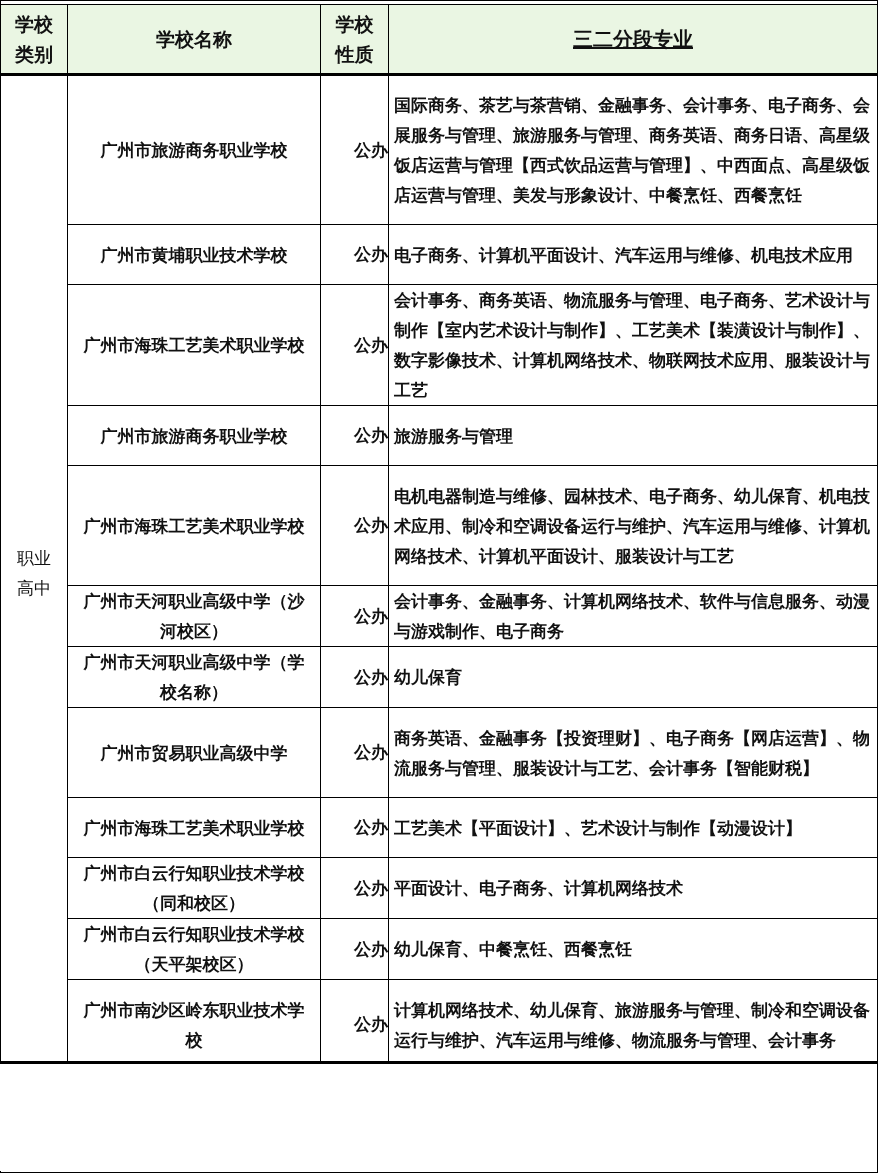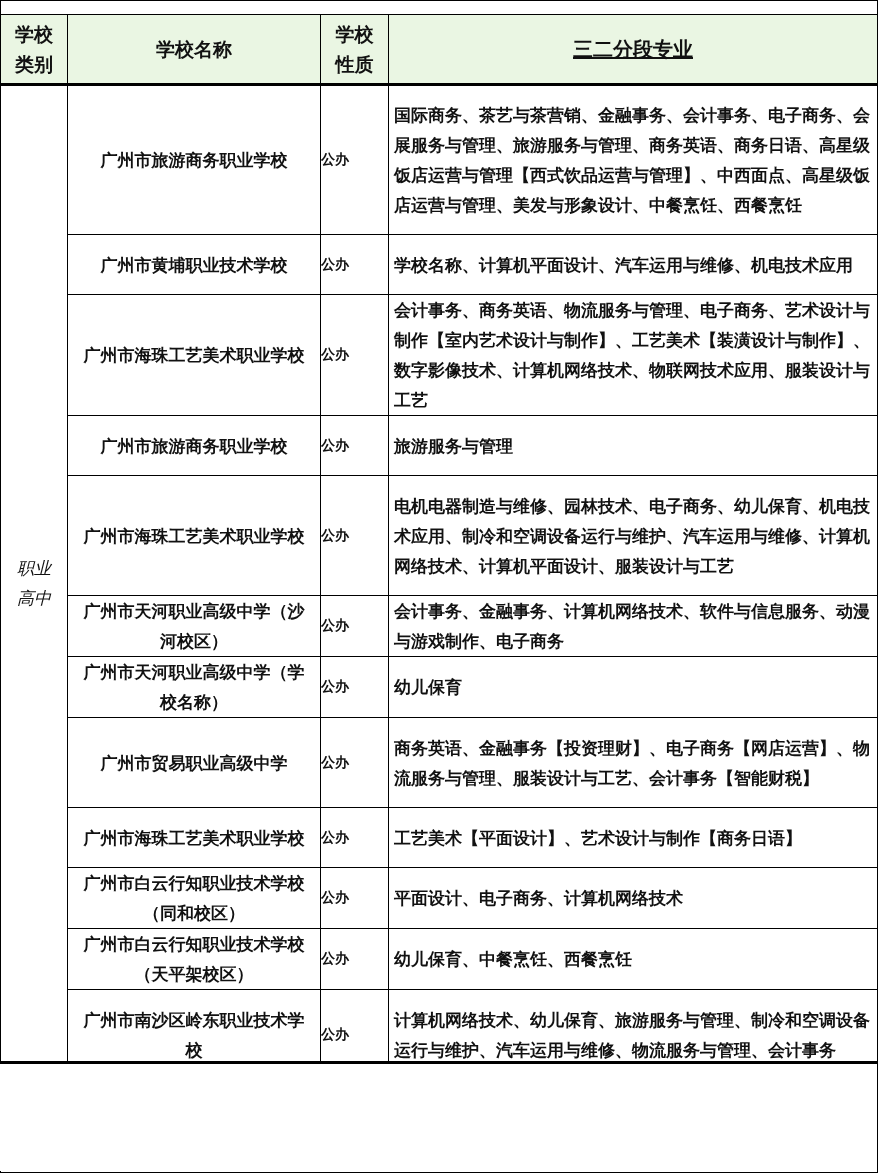--- a/index.html
+++ b/index.html
@@ -25,21 +25,21 @@
     border-right-width: 2px;
     border-bottom-width: 2px;
     box-sizing: content-box;
   }
   table {
     border-collapse: collapse;
     table-layout: fixed;
     width: 877px;
     position: absolute;
     left: 0;
-    top: 14px;
+    top: 4px;
   }
   col.c-type { width: 67px; }
   col.c-name { width: 253px; }
   col.c-nature { width: 68px; }
   col.c-major { width: 489px; }
 
   th, td {
     border: 1px solid #000;
     padding: 0;
     vertical-align: middle;
@@ -55,32 +55,31 @@
     color: #111;
   }
   thead th.h-major {
     font-size: 20px;
     text-decoration: underline;
   }
   td.type-cell {
     text-align: center;
     font-size: 17px;
     line-height: 30px;
-    font-style: italic;
   }
   td.name-cell {
     text-align: center;
     font-size: 17px;
     font-weight: bold;
     line-height: 30px;
     padding: 0 12px;
   }
   td.nature-cell {
-    text-align: left;
-    font-size: 14px;
+    text-align: right;
+    font-size: 17px;
     font-weight: bold;
     margin-top: 32px;
   }
   td.major-cell {
     text-align: left;
     font-size: 17px;
     font-weight: bold;
     line-height: 30px;
     padding: 0 4px 0 5px;
     word-break: break-all;
@@ -130,21 +129,21 @@
         <span>职业</span>
         <span>高中</span>
       </td>
       <td class="name-cell">广州市旅游商务职业学校</td>
       <td class="nature-cell">公办</td>
       <td class="major-cell">国际商务、茶艺与茶营销、金融事务、会计事务、电子商务、会展服务与管理、旅游服务与管理、商务英语、商务日语、高星级饭店运营与管理【西式饮品运营与管理】、中西面点、高星级饭店运营与管理、美发与形象设计、中餐烹饪、西餐烹饪</td>
     </tr>
     <tr style="height:60px">
       <td class="name-cell">广州市黄埔职业技术学校</td>
       <td class="nature-cell">公办</td>
-      <td class="major-cell">学校名称、计算机平面设计、汽车运用与维修、机电技术应用</td>
+      <td class="major-cell">电子商务、计算机平面设计、汽车运用与维修、机电技术应用</td>
     </tr>
     <tr style="height:120px">
       <td class="name-cell">广州市海珠工艺美术职业学校</td>
       <td class="nature-cell">公办</td>
       <td class="major-cell">会计事务、商务英语、物流服务与管理、电子商务、艺术设计与制作【室内艺术设计与制作】、工艺美术【装潢设计与制作】、数字影像技术、计算机网络技术、物联网技术应用、服装设计与工艺</td>
     </tr>
     <tr style="height:60px">
       <td class="name-cell">广州市旅游商务职业学校</td>
       <td class="nature-cell">公办</td>
       <td class="major-cell">旅游服务与管理</td>
@@ -165,21 +164,21 @@
       <td class="major-cell">幼儿保育</td>
     </tr>
     <tr style="height:90px">
       <td class="name-cell">广州市贸易职业高级中学</td>
       <td class="nature-cell">公办</td>
       <td class="major-cell">商务英语、金融事务【投资理财】、电子商务【网店运营】、物流服务与管理、服装设计与工艺、会计事务【智能财税】</td>
     </tr>
     <tr style="height:60px">
       <td class="name-cell">广州市海珠工艺美术职业学校</td>
       <td class="nature-cell">公办</td>
-      <td class="major-cell">工艺美术【平面设计】、艺术设计与制作【商务日语】</td>
+      <td class="major-cell">工艺美术【平面设计】、艺术设计与制作【动漫设计】</td>
     </tr>
     <tr style="height:60px">
       <td class="name-cell">广州市白云行知职业技术学校（同和校区）</td>
       <td class="nature-cell">公办</td>
       <td class="major-cell">平面设计、电子商务、计算机网络技术</td>
     </tr>
     <tr style="height:60px">
       <td class="name-cell">广州市白云行知职业技术学校（天平架校区）</td>
       <td class="nature-cell">公办</td>
       <td class="major-cell">幼儿保育、中餐烹饪、西餐烹饪</td>

